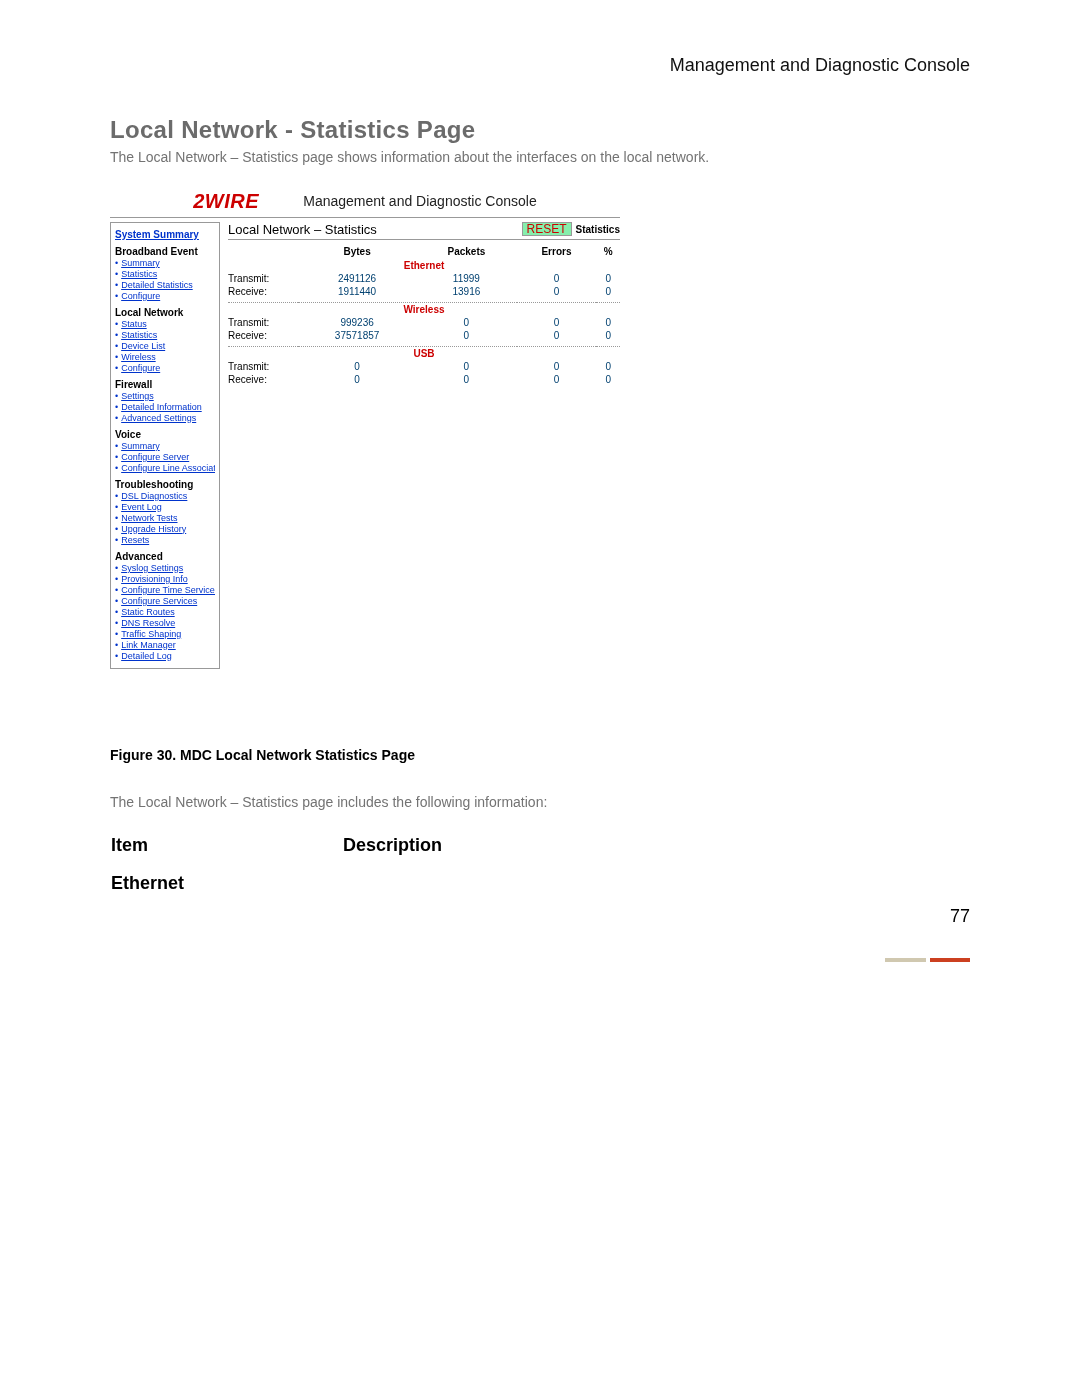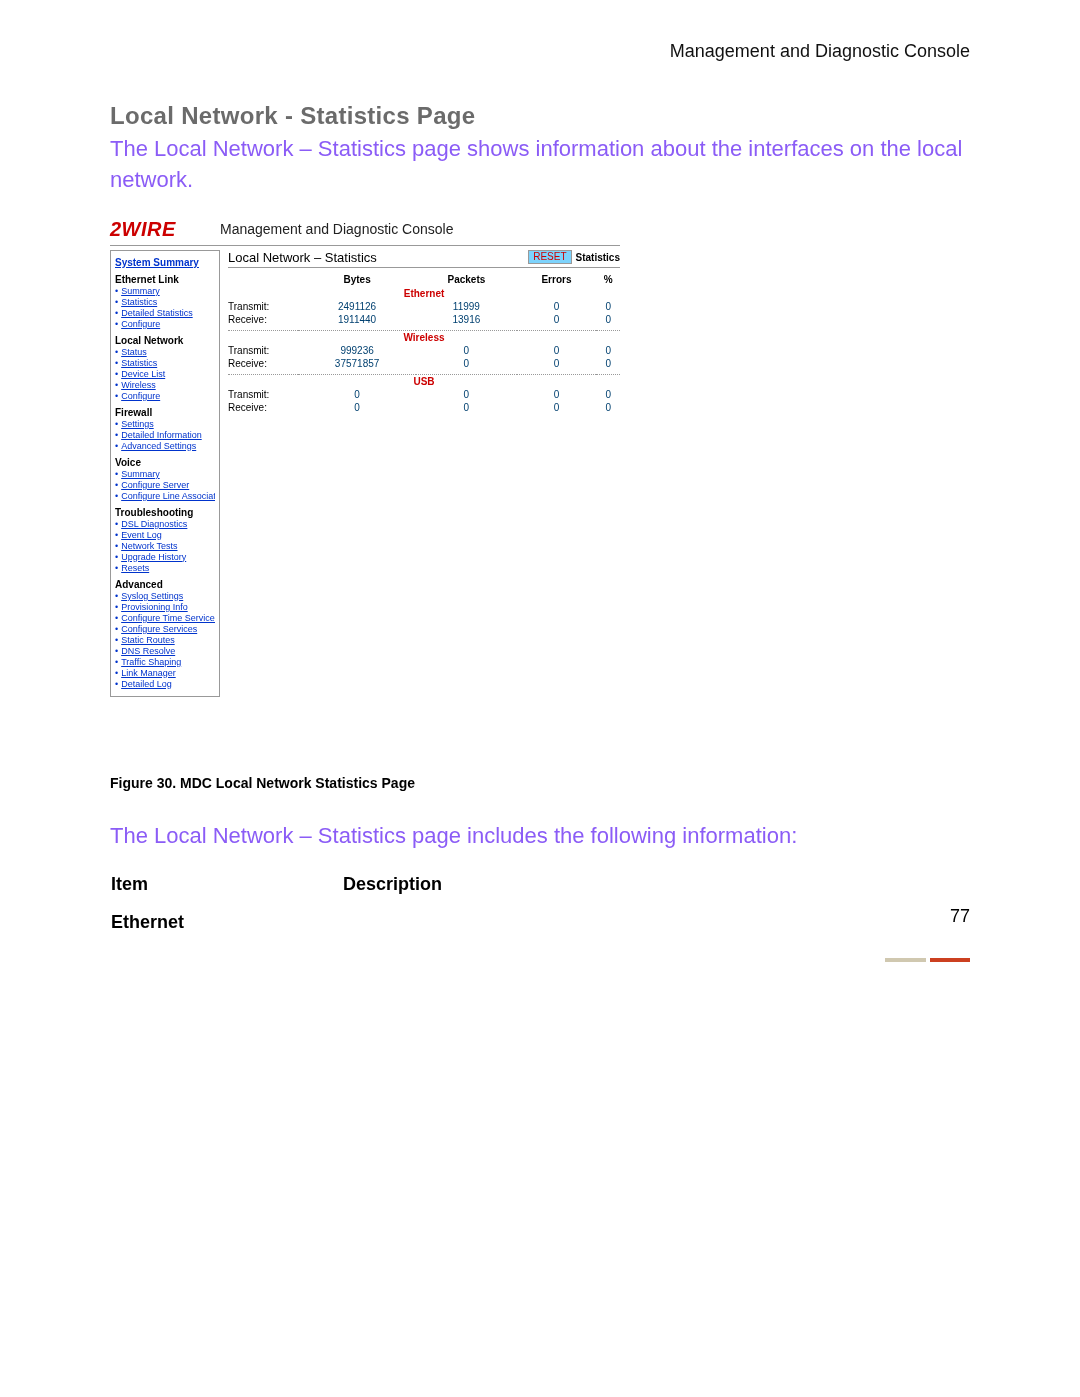--- a/index.html
+++ b/index.html
@@ -8,52 +8,53 @@
     background: #fff;
     font-family: Arial, Helvetica, sans-serif;
     color: #000;
     width: 1080px;
   }
   .page {
     width: 1080px;
     height: 1022px;
     position: relative;
     box-sizing: border-box;
-    padding: 41px 110px 0 110px;
+    padding: 55px 110px 0 110px;
   }
   .header-right {
     text-align: right;
     font-size: 18px;
     color: #111;
     margin-bottom: 40px;
   }
   .section-title {
     font-size: 24px;
     font-weight: bold;
     color: #6b6b6b;
     margin-bottom: 4px;
     letter-spacing: 0.3px;
   }
   .body-text {
-    font-size: 22px;
-    color: #8b5cf6;
+    font-size: 14px;
+    color: #737373;
     margin-bottom: 22px;
     line-height: 1.4;
   }
   .screenshot {
     width: 510px;
     margin: 8px 0 0 0;
     font-family: Arial, Helvetica, sans-serif;
   }
   .screenshot .top {
     display: flex;
     align-items: center;
     border-bottom: 1px solid #999;
     padding-bottom: 4px;
     margin-bottom: 4px;
+    justify-content: center;
   }
   .logo-text {
     font-weight: 900;
     font-style: italic;
     font-size: 20px;
     color: #cc0000;
     letter-spacing: 0.5px;
     font-family: "Arial Black", Arial, sans-serif;
     width: 110px;
   }
@@ -115,25 +116,25 @@
     font-weight: normal;
     font-size: 13px;
     color: #000;
   }
   .panel-right {
     display: flex;
     align-items: center;
     gap: 4px;
   }
   .reset-btn {
-    font-size: 10px;
+    font-size: 12px;
     color: #cc0000;
     border: 1px solid #999;
     padding: 0 4px;
-    background: #7dd3fc;
+    background: #86efac;
     height: 12px;
     line-height: 12px;
     text-align: center;
   }
   .panel-right-label {
     font-size: 10px;
     font-weight: bold;
     color: #000;
   }
   table.stats {
@@ -223,21 +224,21 @@
 
   <div class="screenshot">
     <div class="top">
       <span class="logo-text">2WIRE</span>
       <span class="console-title">Management and Diagnostic Console</span>
     </div>
     <div class="main-row">
       <div class="sidebar">
         <div class="sb-top-link">System Summary</div>
 
-        <div class="sb-group-title">Ethernet Link</div>
+        <div class="sb-group-title">Broadband Event</div>
         <span class="sb-item">Summary</span>
         <span class="sb-item">Statistics</span>
         <span class="sb-item">Detailed Statistics</span>
         <span class="sb-item">Configure</span>
 
         <div class="sb-group-title">Local Network</div>
         <span class="sb-item">Status</span>
         <span class="sb-item">Statistics</span>
         <span class="sb-item">Device List</span>
         <span class="sb-item">Wireless</span>

